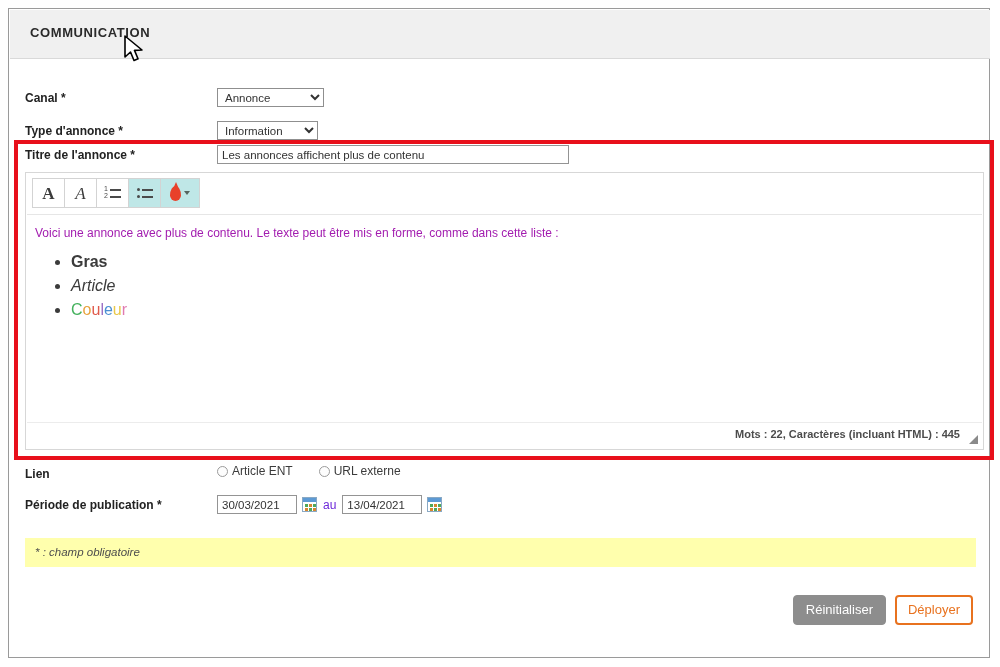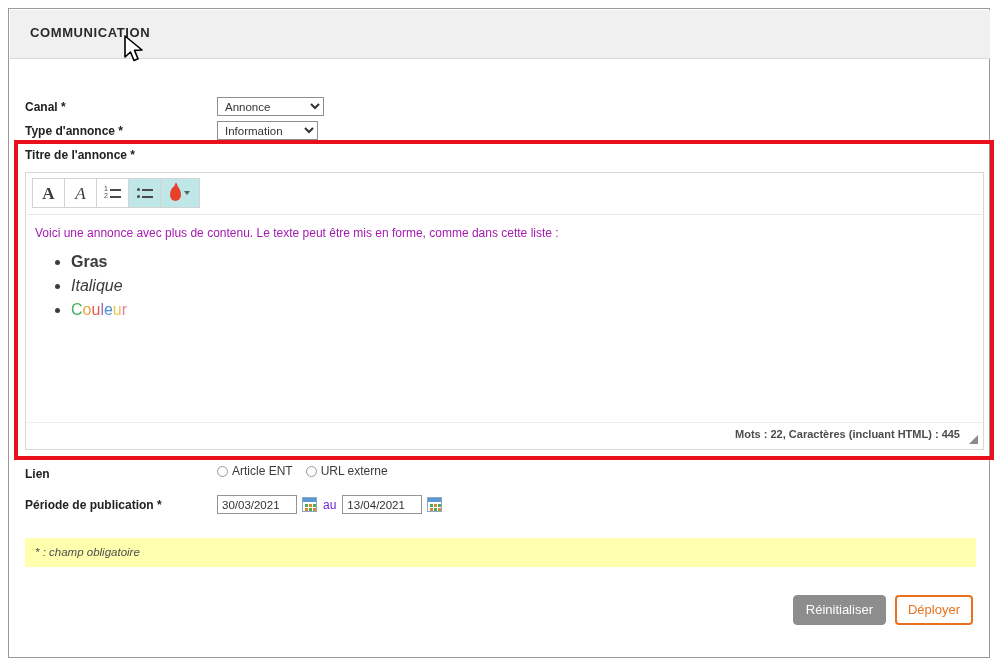--- a/index.html
+++ b/index.html
@@ -296,21 +296,21 @@
     border-bottom: 9px solid #8a8a8a;
   }
 
   
   .radio-group {
     position: absolute;
     left: 208px;
     top: 0;
     display: flex;
     align-items: center;
-    gap: 13px;
+    gap: 26px;
   }
   .radio-item {
     display: flex;
     align-items: center;
     gap: 4px;
     cursor: pointer;
   }
   .radio-circle {
     width: 11px;
     height: 11px;
@@ -423,40 +423,43 @@
 </style>
 </head>
 <body>
 
 <div id="page-frame">
 
   <div id="section-header">
     <div class="title">COMMUNICATION</div>
   </div>
 
-  <div class="form-row" style="top:88px;">
+  <div class="form-row" style="top:79px;">
     <div class="field-label">Canal *</div>
     <div class="field-control">
       <select class="std-select w-canal">
         <option>Annonce</option>
       </select>
     </div>
   </div>
 
   <div class="form-row" style="top:112px;">
     <div class="field-label">Type d'annonce *</div>
     <div class="field-control">
       <select class="std-select w-type">
         <option>Information</option>
       </select>
     </div>
   </div>
 
   <div class="form-row" style="top:136px;">
     <div class="field-label">Titre de l'annonce *</div>
+    <div class="field-control">
+      <input class="std-text w-title" type="text" value="Les annonces affichent plus de contenu" style="">
+    </div>
   </div>
 
   <div id="editor-wrap">
 
     <div id="editor-toolbar">
       <div class="tb-group">
         <div class="tb-btn">
           <span class="glyph-bold">A</span>
         </div>
         <div class="tb-sep"></div>
@@ -488,21 +491,21 @@
           <span class="droplet"></span>
           <span class="caret-down"></span>
         </span>
       </div>
     </div>
 
     <div id="editor-body">
       <div class="para">Voici une annonce avec plus de contenu. Le texte peut être mis en forme, comme dans cette liste :</div>
       <ul>
         <li class="bold">Gras</li>
-        <li class="italic">Italique</li>
+        <li class="italic">Article</li>
         <li class="color" id="colored-item"><span>C</span><span>o</span><span>u</span><span>l</span><span>e</span><span>u</span><span>r</span></li>
       </ul>
     </div>
 
     <div id="editor-status">
       <div class="count">Mots : 22, Caractères (incluant HTML) : 445</div>
       <div id="resize-grip"></div>
     </div>
   </div>
 

